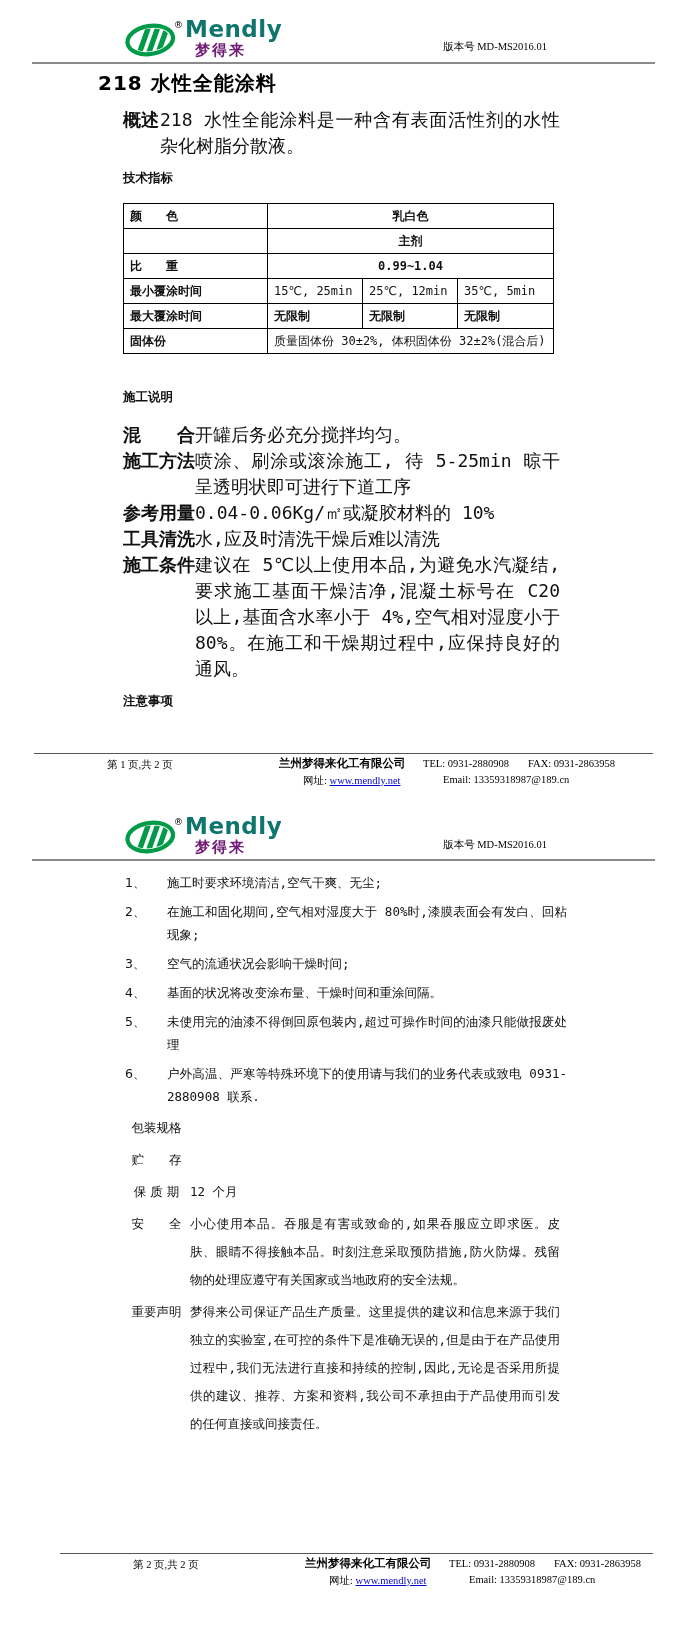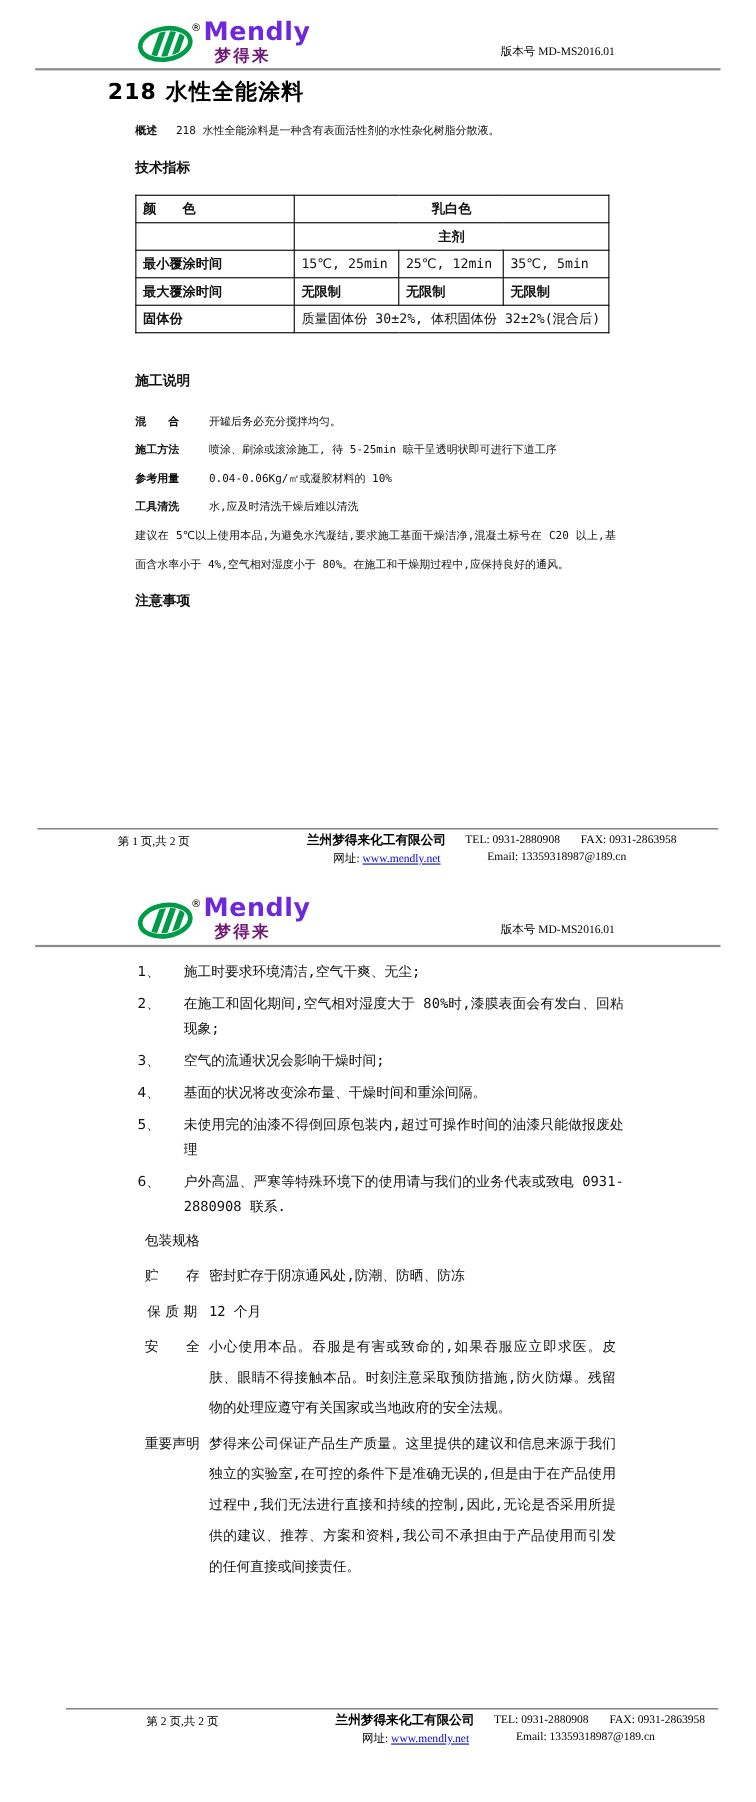--- a/index.html
+++ b/index.html
@@ -10,30 +10,30 @@
   .page { position:absolute; left:0; width:687px; }
   #pg1 { top:0; height:770px; }
   #pg2 { top:770px; height:868px; }
 
   
   .hdr { padding:18px 0 0 125px; height:44px; position:relative; }
   #pg2 .hdr { padding-top:45px; }
   .logo { display:flex; align-items:flex-start; }
   .logo-mark { width:58px; height:42px; flex:0 0 auto; }
   .logo-text { margin-left:2px; line-height:1; }
-  .logo-en { font-size:23px; font-weight:bold; color:#6d28d9; letter-spacing:0.5px; font-family:"DejaVu Sans", sans-serif; }
+  .logo-en { font-size:23px; font-weight:bold; color:#0f766e; letter-spacing:0.5px; font-family:"DejaVu Sans", sans-serif; }
   .logo-cn { font-size:15px; font-weight:bold; color:#701a75; margin:2px 0 0 10px; letter-spacing:2px; }
-  .version { position:absolute; right:128px; font-size:10.5px; font-family:"Liberation Serif", serif; color:#000;text-align:right; }
+  .version { position:absolute; right:140px; font-size:10.5px; font-family:"Liberation Serif", serif; color:#000;text-align:right; }
   #pg1 .version { top:40px; }
   #pg2 .version { top:68px; }
   .rule { margin:0 32px; border-top:2px solid #8a8a8a; height:0; }
 
   
   .title { margin:6px 0 0 98px; font-size:20px; font-weight:bold; color:#000; letter-spacing:1px; }
-  .row { display:flex; margin:0 127px 0 123px; line-height:26px; font-size:10px; }
+  .row { display:flex; margin:0 127px 0 123px; line-height:26px; font-size:18px; }
   .row .lbl { flex:0 0 37px; font-weight:bold; white-space:nowrap; }
   .row .lbl-w { flex:0 0 67px; font-weight:bold; white-space:nowrap; }
   .row .txt { flex:1; text-align:justify; font-family:"DejaVu Sans Mono","DejaVu Sans",monospace; }
   .mt10 { margin-top:10px; } .mt6 { margin-top:6px; } .mt12 { margin-top:12px; } .mt30 { margin-top:30px; }
   .heading { margin-left:123px; font-size:12.5px; font-weight:bold; line-height:26px; }
 
   table.spec { border-collapse:collapse; table-layout:fixed; width:430px; margin:12px 0 0 123px; font-size:12px; }
   table.spec td { border:1px solid #000; height:22px; padding:1px 6px; font-family:"DejaVu Sans Mono","DejaVu Sans",monospace; }
   table.spec td.c1 { font-weight:bold; font-family:"DejaVu Sans",sans-serif; }
   table.spec td.cc { text-align:center; font-weight:bold; }
@@ -108,20 +108,24 @@
     <tbody>
         <tr>
       <td class="c1">颜　　色</td>
       <td class="cc" colspan="3">乳白色</td>
     </tr>
     <tr>
       <td class="c1"></td>
       <td class="cc" colspan="3">主剂</td>
     </tr>
     <tr>
+      <td class="c1">比　　重</td>
+      <td class="cc" colspan="3">0.99~1.04</td>
+    </tr>
+    <tr>
       <td class="c1">最小覆涂时间</td>
       <td>15℃, 25min</td>
       <td>25℃, 12min</td>
       <td>35℃, 5min</td>
     </tr>
     <tr>
       <td class="c1">最大覆涂时间</td>
       <td class="bold">无限制</td>
       <td class="bold">无限制</td>
       <td class="bold">无限制</td>
@@ -145,20 +149,21 @@
   </div>
   <div class="row">
     <span class="lbl-w">参考用量</span>
     <div class="txt">0.04-0.06Kg/㎡或凝胶材料的 10%</div>
   </div>
   <div class="row">
     <span class="lbl-w">工具清洗</span>
     <div class="txt">水,应及时清洗干燥后难以清洗</div>
   </div>
   <div class="row">
+    <span class="lbl-w">施工条件</span>
     <div class="txt">建议在 5℃以上使用本品,为避免水汽凝结,要求施工基面干燥洁净,混凝土标号在 C20 以上,基面含水率小于 4%,空气相对湿度小于 80%。在施工和干燥期过程中,应保持良好的通风。</div>
   </div>
 
   <div class="heading mt6">注意事项</div>
 
   <div class="footer">
     <div class="f-rule"></div>
     <span class="f-page">第 1 页,共 2 页</span>
     <span class="f-company">兰州梦得来化工有限公司</span>
     <span class="f-tel">TEL: 0931-2880908</span>
@@ -219,21 +224,20 @@
   <div class="item">
     <span class="num">6、</span>
     <div class="txt">户外高温、严寒等特殊环境下的使用请与我们的业务代表或致电 0931-2880908 联系.</div>
   </div>
 
   <div class="p2row">
     <span class="lbl-w">包装规格</span>
   </div>
   <div class="p2row">
     <span class="lbl-w">贮　　存</span>
-    <div class="txt">密封贮存于阴凉通风处,防潮、防晒、防冻</div>
   </div>
   <div class="p2row">
     <span class="lbl-w">保 质 期</span>
     <div class="txt">12 个月</div>
   </div>
   <div class="p2row">
     <span class="lbl-w">安　　全</span>
     <div class="txt">小心使用本品。吞服是有害或致命的,如果吞服应立即求医。皮肤、眼睛不得接触本品。时刻注意采取预防措施,防火防爆。残留物的处理应遵守有关国家或当地政府的安全法规。</div>
   </div>
   <div class="p2row">

